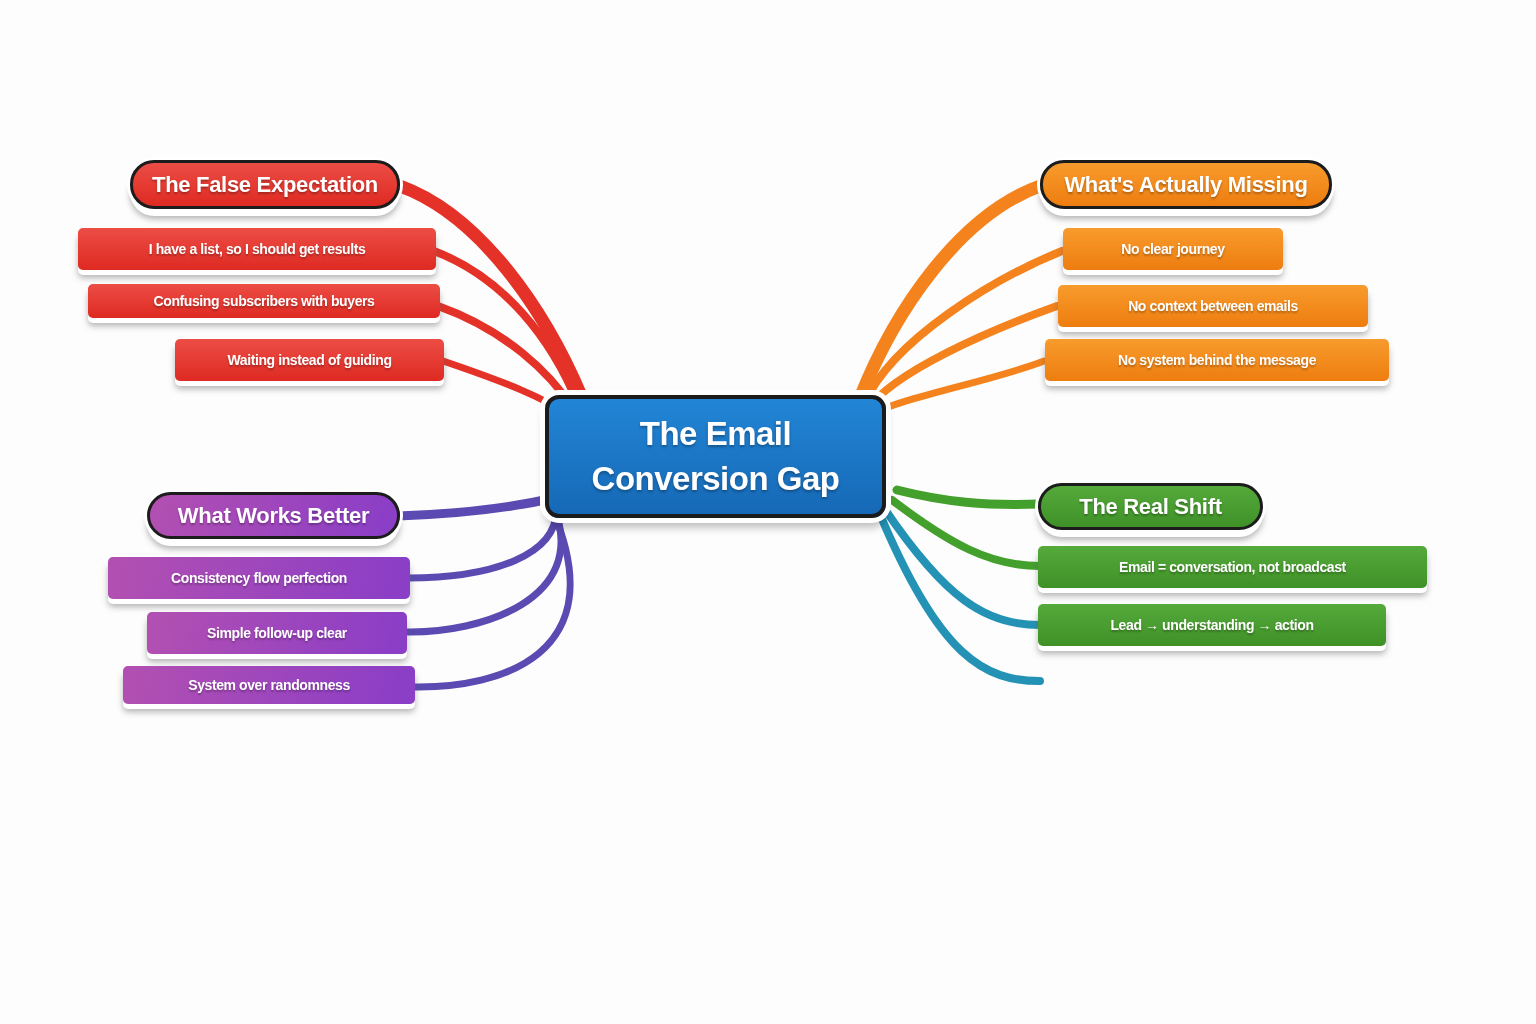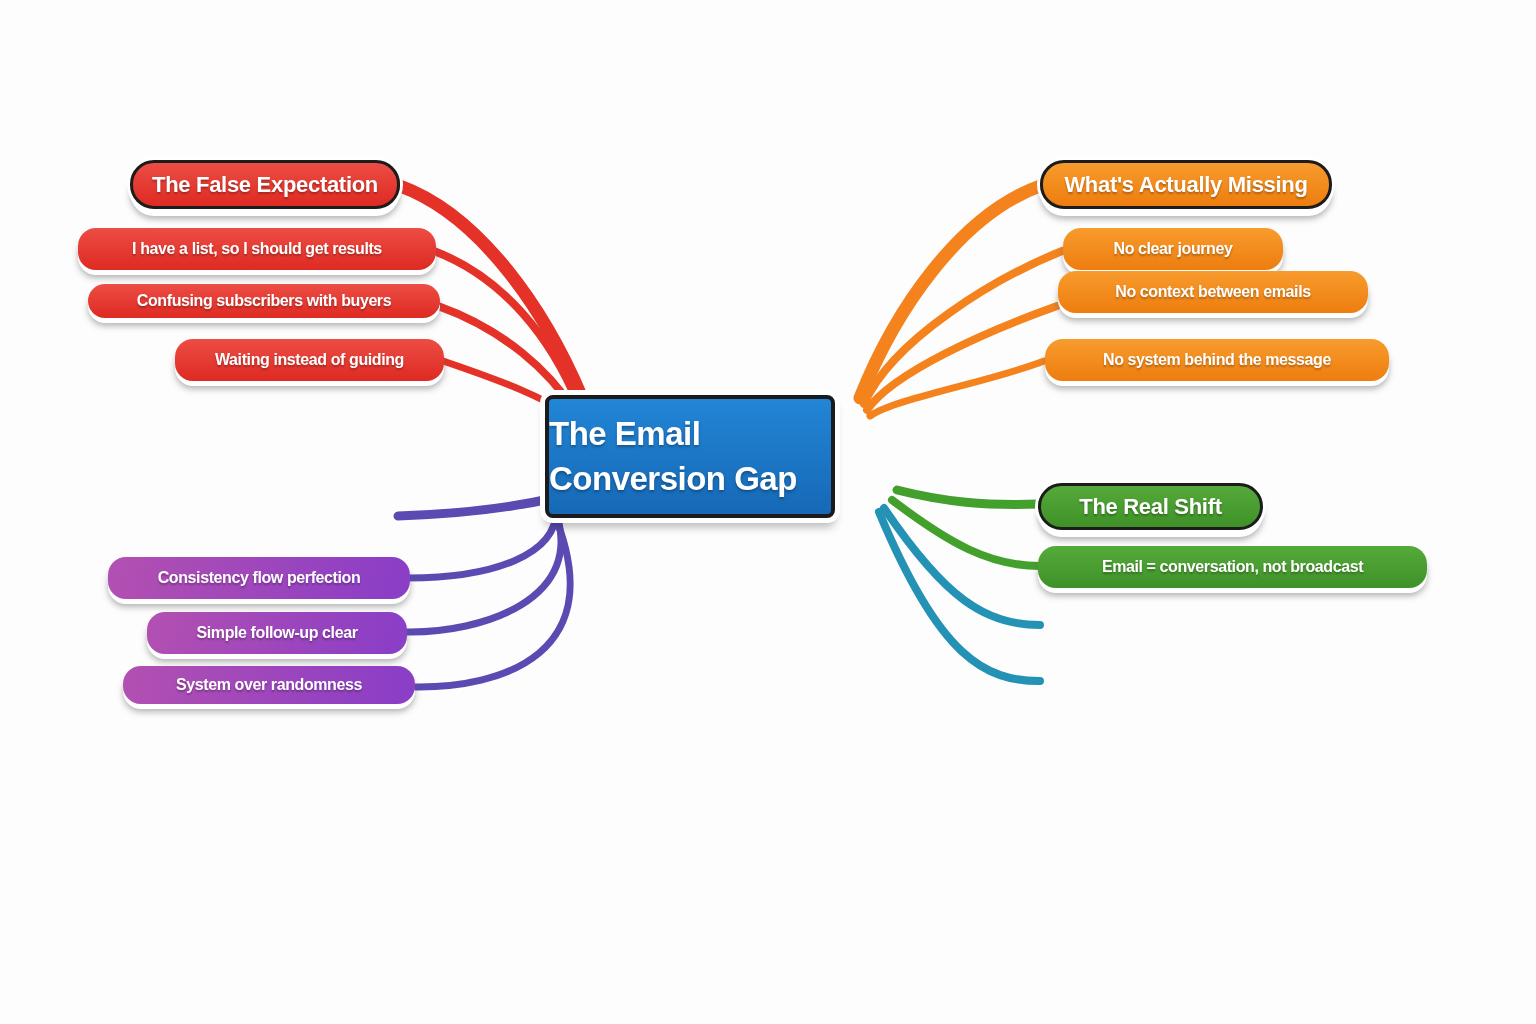--- a/index.html
+++ b/index.html
@@ -11,39 +11,39 @@
   }
   .canvas{position:absolute;inset:0;width:1536px;height:1024px;}
   svg.connectors{position:absolute;left:0;top:0;width:1536px;height:1024px;}
   svg.connectors path{fill:none;stroke-linecap:round;}
 
   .pill{
     position:absolute;
     display:flex;align-items:center;justify-content:center;
     color:#fff;font-weight:bold;white-space:nowrap;
     text-shadow:0 2px 2px rgba(0,0,0,0.28);
-    border-radius:18px;
+    border-radius:5px;
     box-shadow:0 5px 0 #ffffff, 0 8px 6px rgba(90,90,90,0.45);
     box-sizing:border-box;
-    font-size:16px;letter-spacing:-0.4px;
+    font-size:14px;letter-spacing:-0.4px;
   }
   .pill.header{
     border:3px solid #1c1c1c;
     border-radius:24px;
     font-size:22px;letter-spacing:-0.3px;
     box-shadow:0 0 0 3px #ffffff, 0 7px 0 #ffffff, 0 10px 6px rgba(90,90,90,0.45);
     text-align:center;
   }
   .node.center{
     position:absolute;
-    left:545px;top:395px;width:290px;height:123px;
+    left:545px;top:395px;width:341px;height:123px;
     background:linear-gradient(180deg,#2285d6,#1669b6);
-    border:4px solid #1b1b1b;border-radius:8px;
+    border:4px solid #1b1b1b;border-radius:14px;
     box-shadow:0 0 0 5px #ffffff, 0 9px 10px rgba(0,0,0,0.28);
-    display:flex;flex-direction:column;justify-content:center;
+    display:flex;flex-direction:column;align-items:center;justify-content:center;
     color:#fff;font-weight:bold;font-size:33px;letter-spacing:-0.5px;
     text-shadow:0 2px 3px rgba(0,0,0,0.3);
     line-height:1.35;
     box-sizing:border-box;
   }
   .red   {background:linear-gradient(180deg,#ec4d45,#de2a22);}
   .orange{background:linear-gradient(180deg,#f89b2d,#ee7d0f);}
   .purple{background:linear-gradient(100deg,#b14fb2 5%,#8b3ec6 95%);}
   .green {background:linear-gradient(180deg,#55aa3b,#3f9127);}
 </style>
@@ -92,37 +92,43 @@
   <div class="pill red" style="left:175px;top:339px;width:269px;height:42px">
     <span>Waiting instead of guiding</span>
   </div>
 
   <div class="pill header orange" style="left:1040px;top:160px;width:292px;height:49px">
     <span>What's Actually Missing</span>
   </div>
   <div class="pill orange" style="left:1063px;top:228px;width:220px;height:42px">
     <span>No clear journey</span>
   </div>
-  <div class="pill orange" style="left:1058px;top:271px;width:310px;height:42px">
+  <div class="pill orange" style="left:1058px;top:285px;width:310px;height:42px">
     <span>No context between emails</span>
   </div>
   <div class="pill orange" style="left:1045px;top:339px;width:344px;height:42px">
     <span>No system behind the message</span>
   </div>
 
+  <div class="pill header purple" style="left:147px;top:492px;width:253px;height:47px">
+    <span>What Works Better</span>
+  </div>
   <div class="pill purple" style="left:108px;top:557px;width:302px;height:42px">
     <span>Consistency flow perfection</span>
   </div>
   <div class="pill purple" style="left:147px;top:612px;width:260px;height:42px">
     <span>Simple follow-up clear</span>
   </div>
   <div class="pill purple" style="left:123px;top:666px;width:292px;height:38px">
     <span>System over randomness</span>
   </div>
 
   <div class="pill header green" style="left:1038px;top:483px;width:225px;height:47px">
     <span>The Real Shift</span>
   </div>
   <div class="pill green" style="left:1038px;top:546px;width:389px;height:42px">
     <span>Email = conversation, not broadcast</span>
   </div>
+  <div class="pill green" style="left:1038px;top:604px;width:348px;height:42px">
+    <span>Lead → understanding → action</span>
+  </div>
 
 </div>
 
 </body></html>

